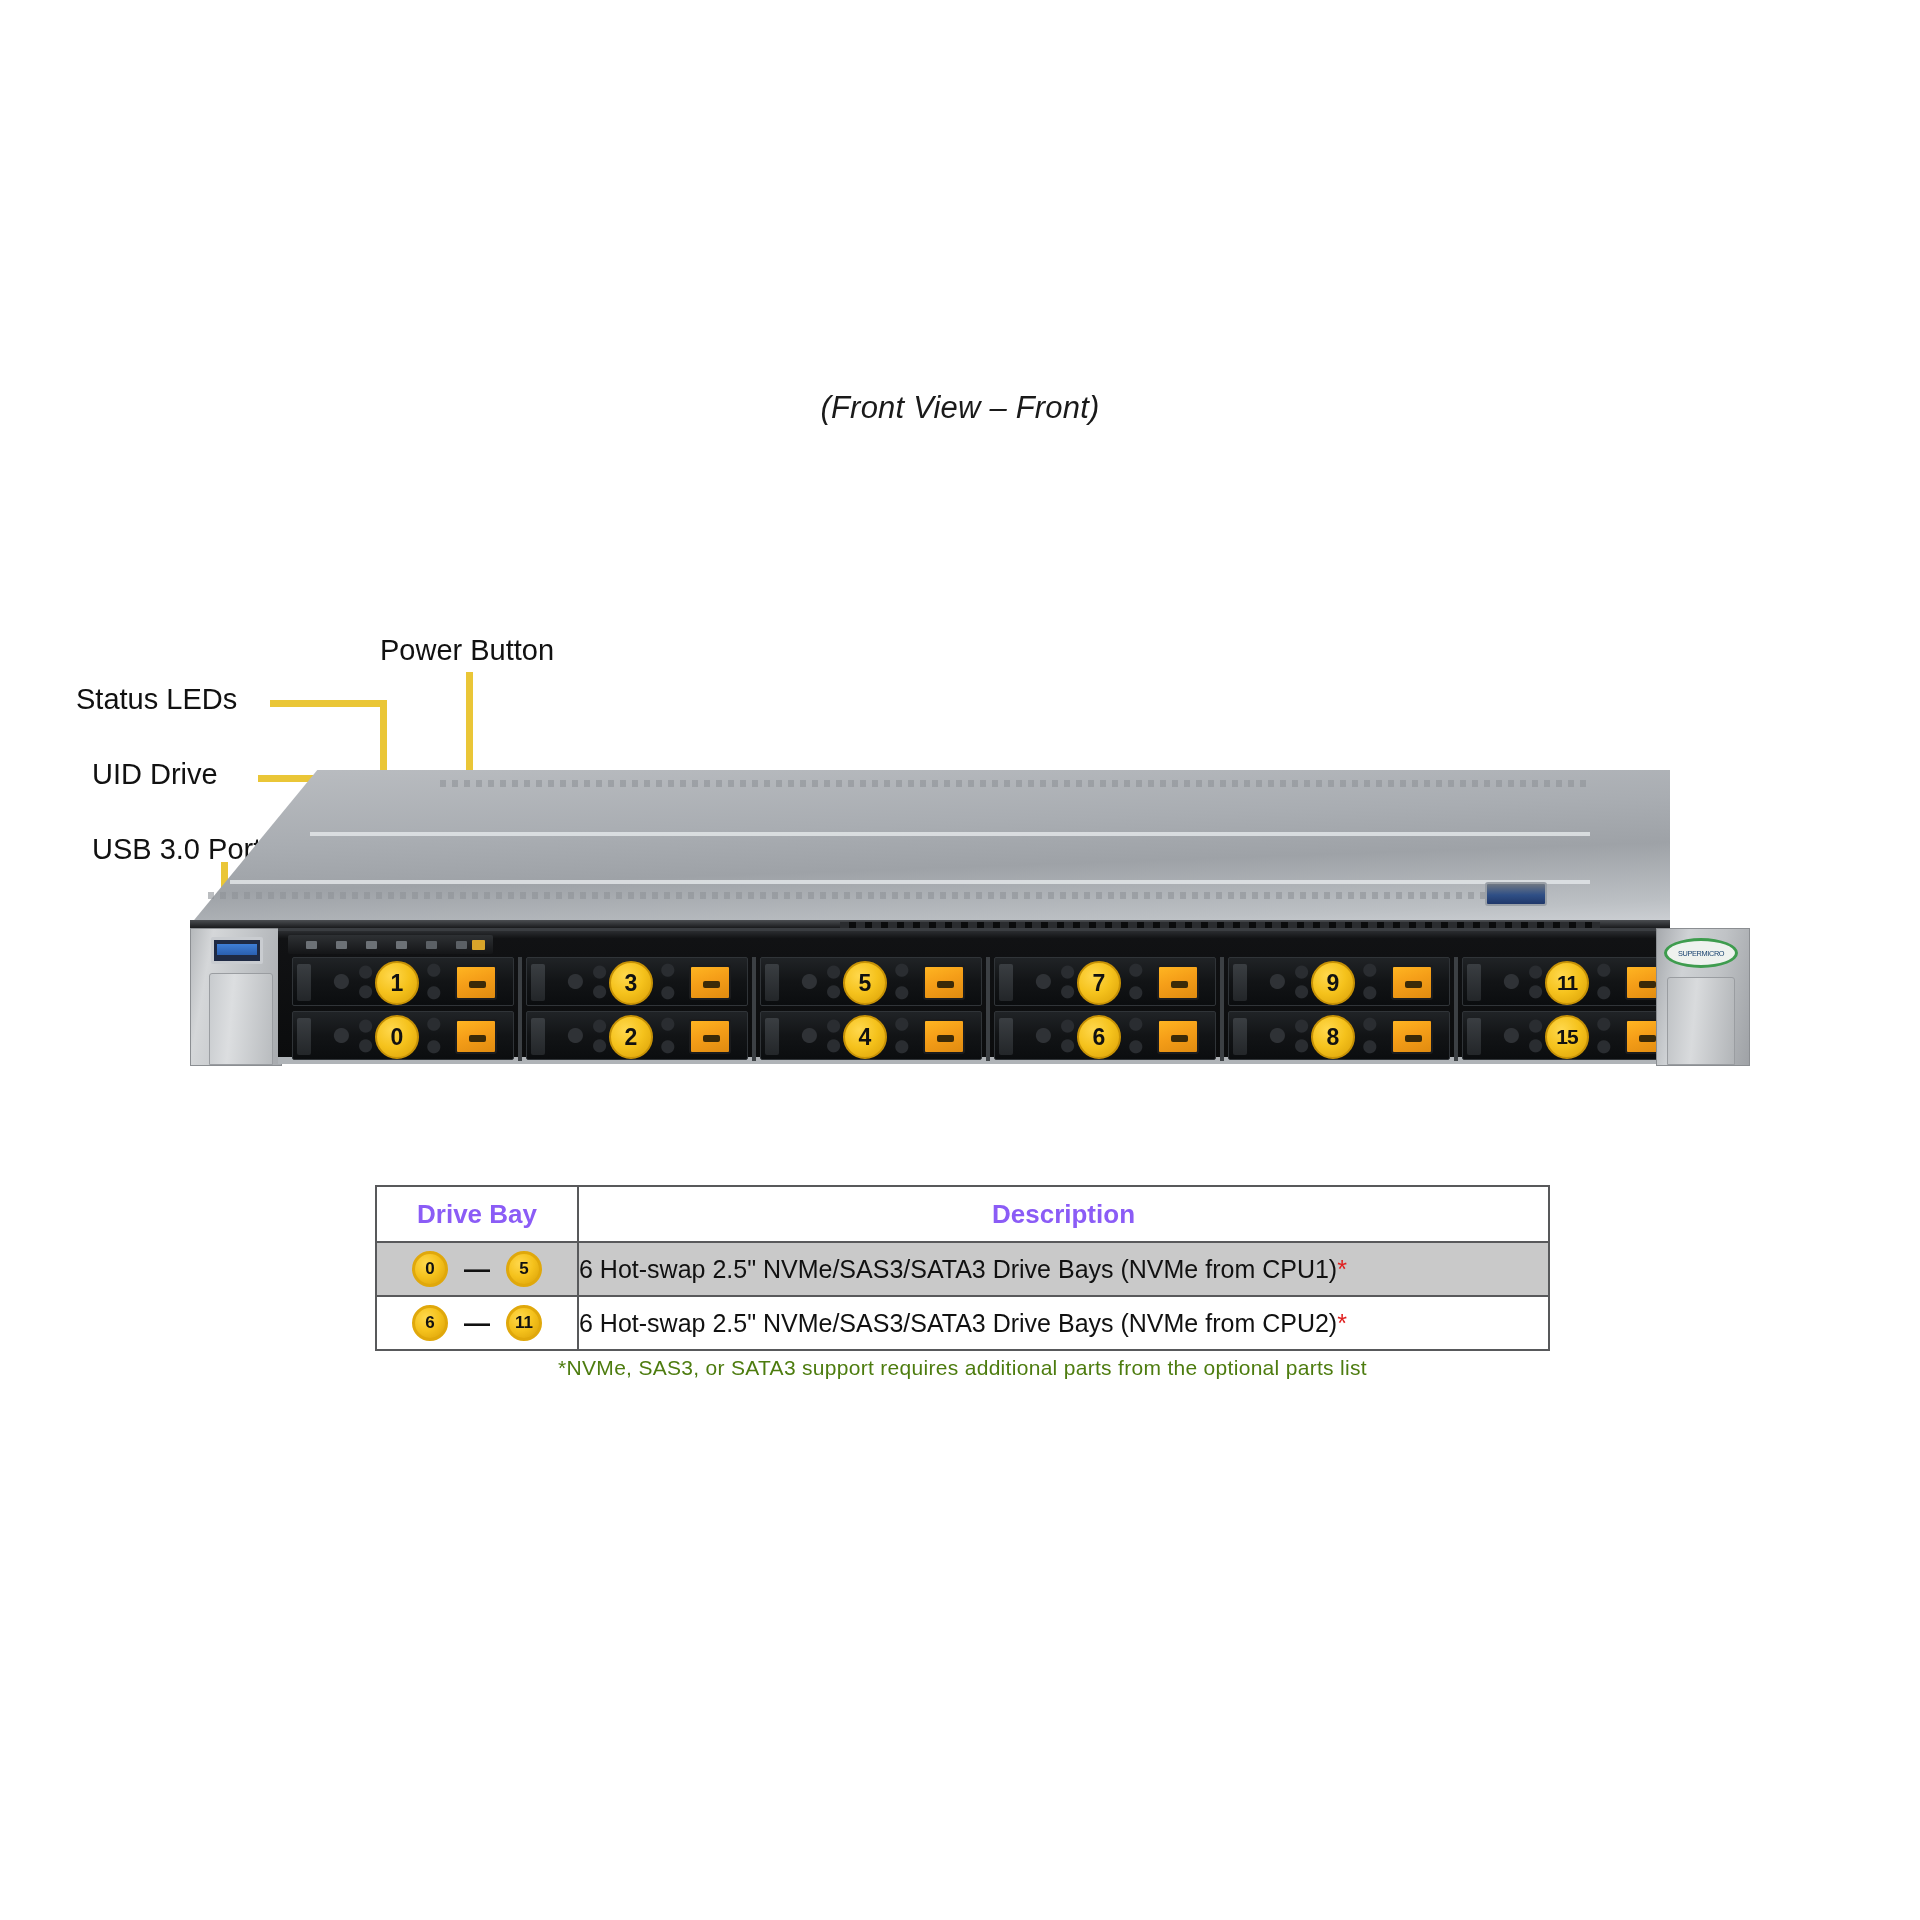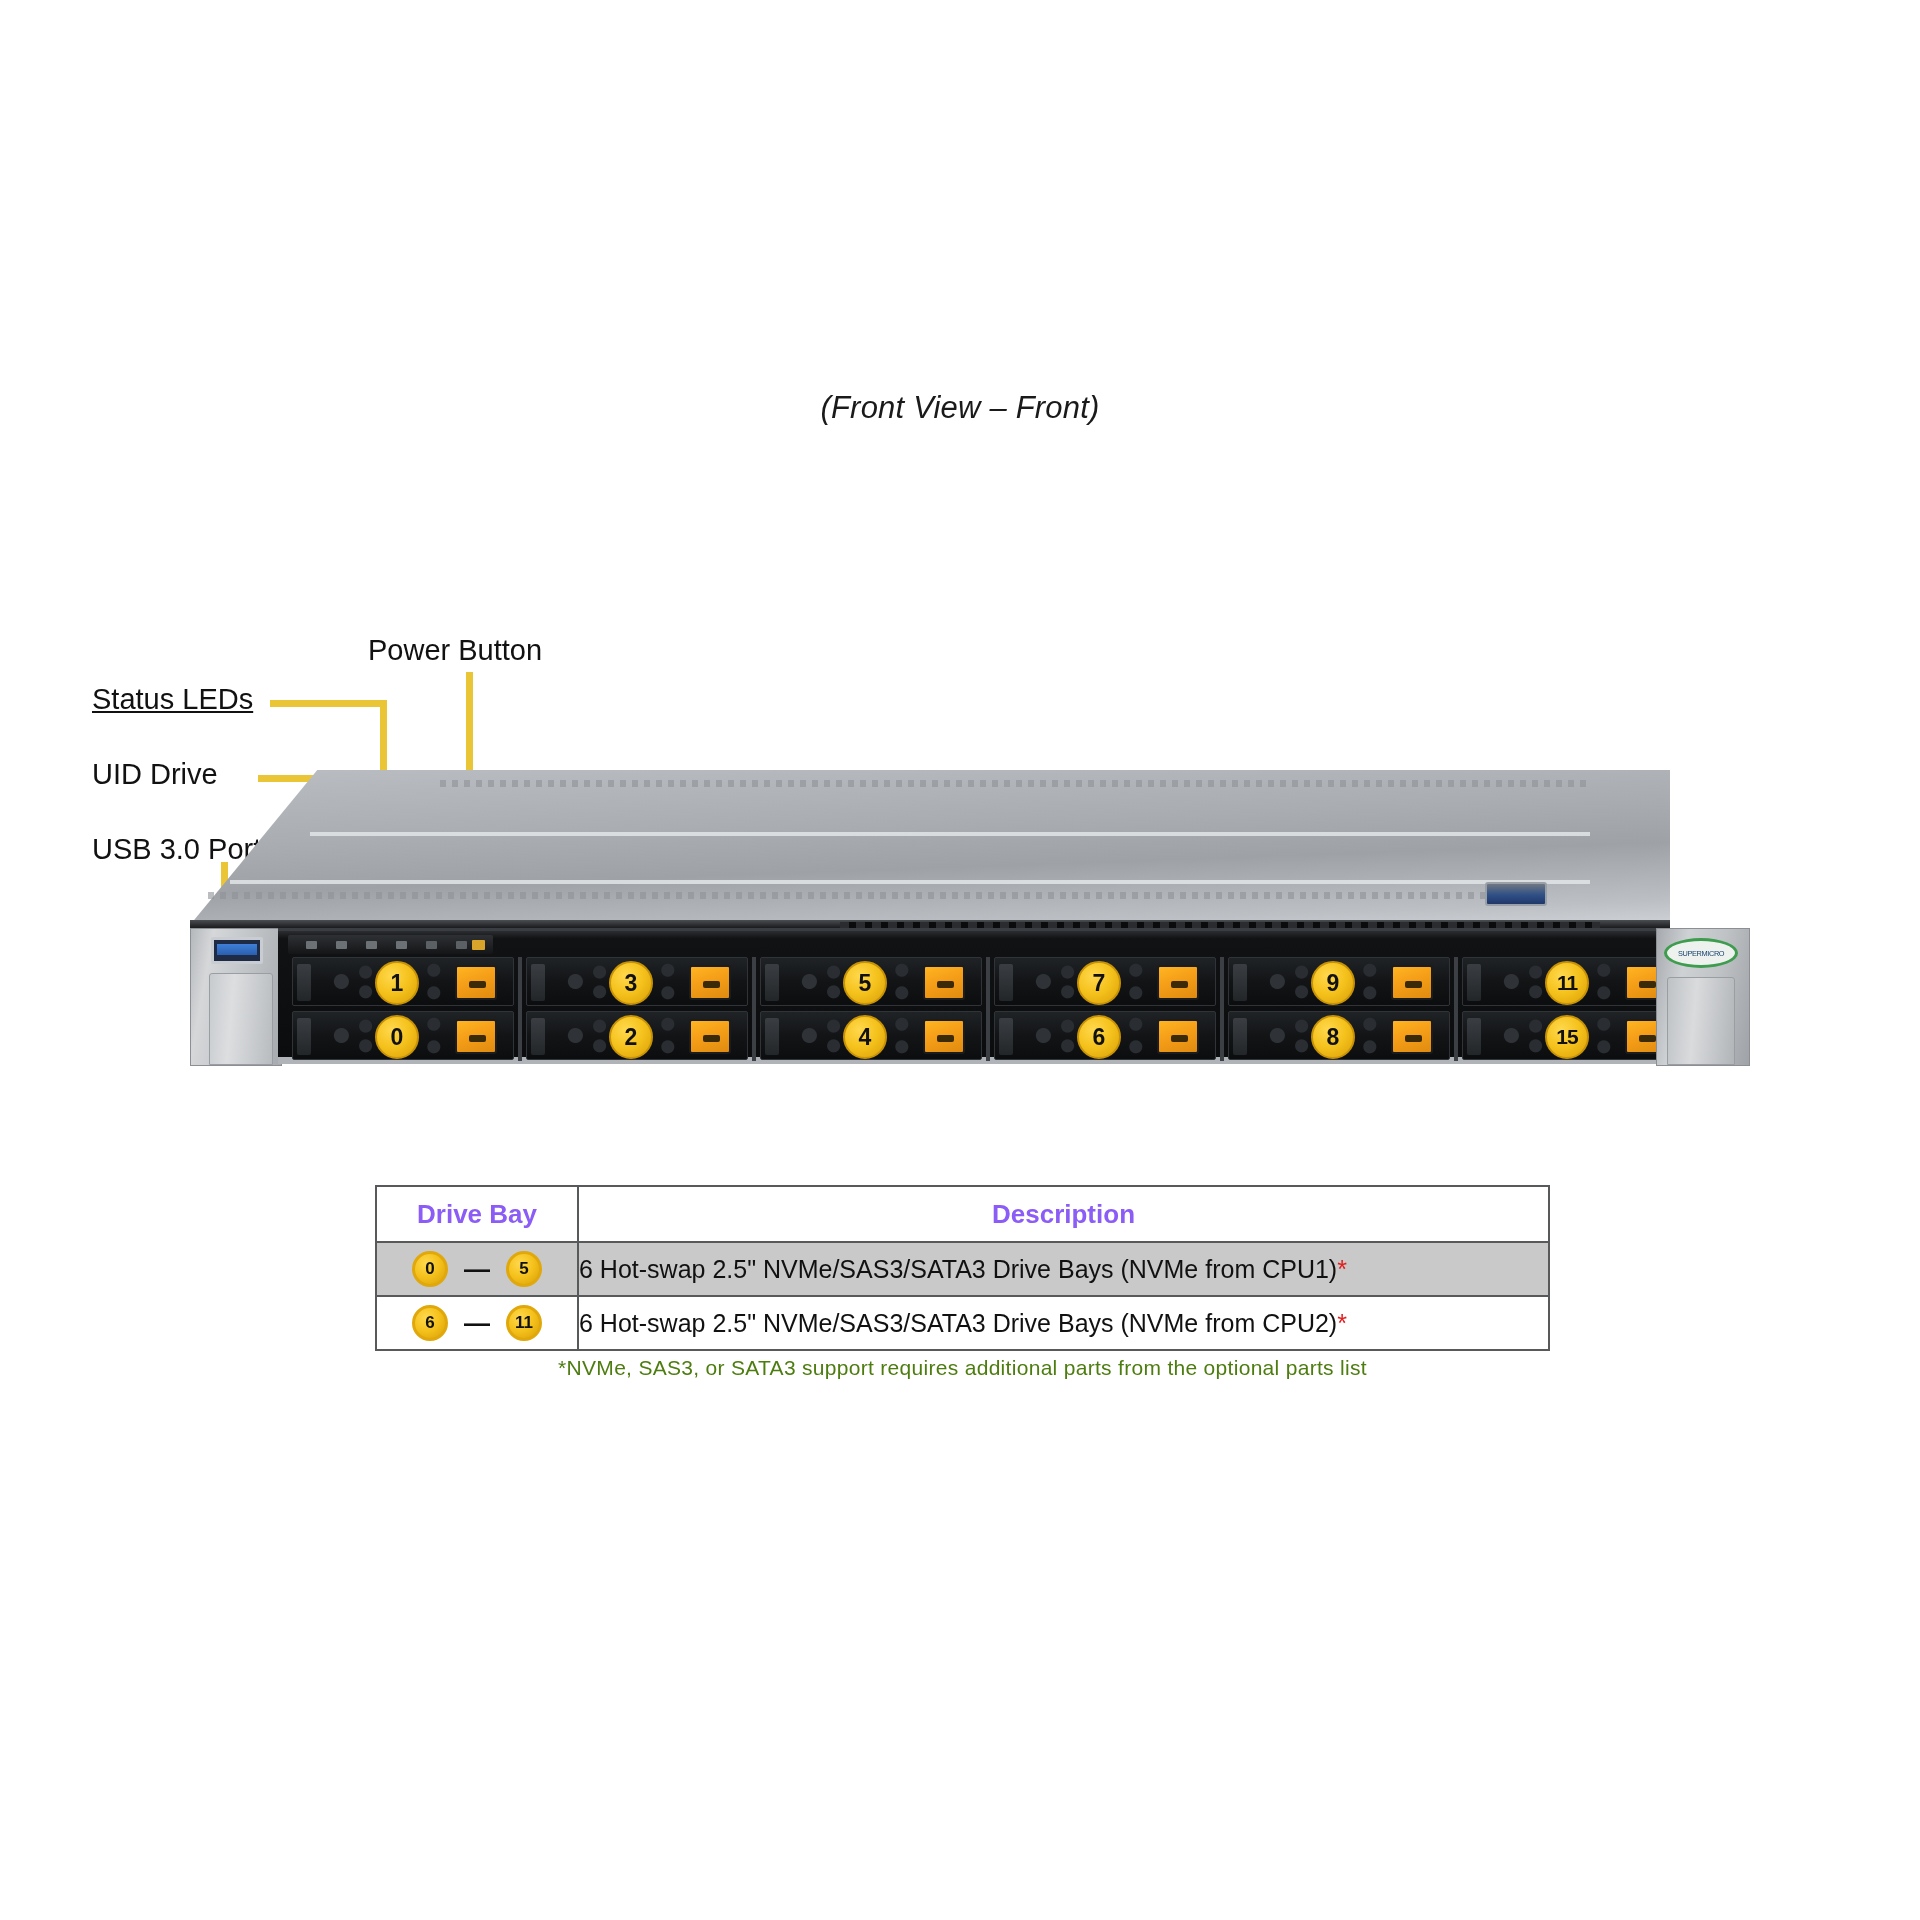--- a/index.html
+++ b/index.html
@@ -28,24 +28,24 @@
     letter-spacing: 0.2px;
   }
 
   
   .callout-label {
     position: absolute;
     font-size: 29px;
     color: #111111;
     white-space: nowrap;
   }
-  #label-status-leds   { left: 92px;  top: 683px; text-decoration: underline; }
+  #label-status-leds   { left: 76px;  top: 683px; }
   #label-uid-button    { left: 92px;  top: 758px; }
   #label-usb-port      { left: 92px;  top: 833px; }
-  #label-power-button  { left: 368px; top: 634px; }
+  #label-power-button  { left: 380px; top: 634px; }
 
   
   .leader {
     position: absolute;
     background: #eac637;
   }
   .leader.h { height: 7px; }
   .leader.v { width: 7px; }
 
   

